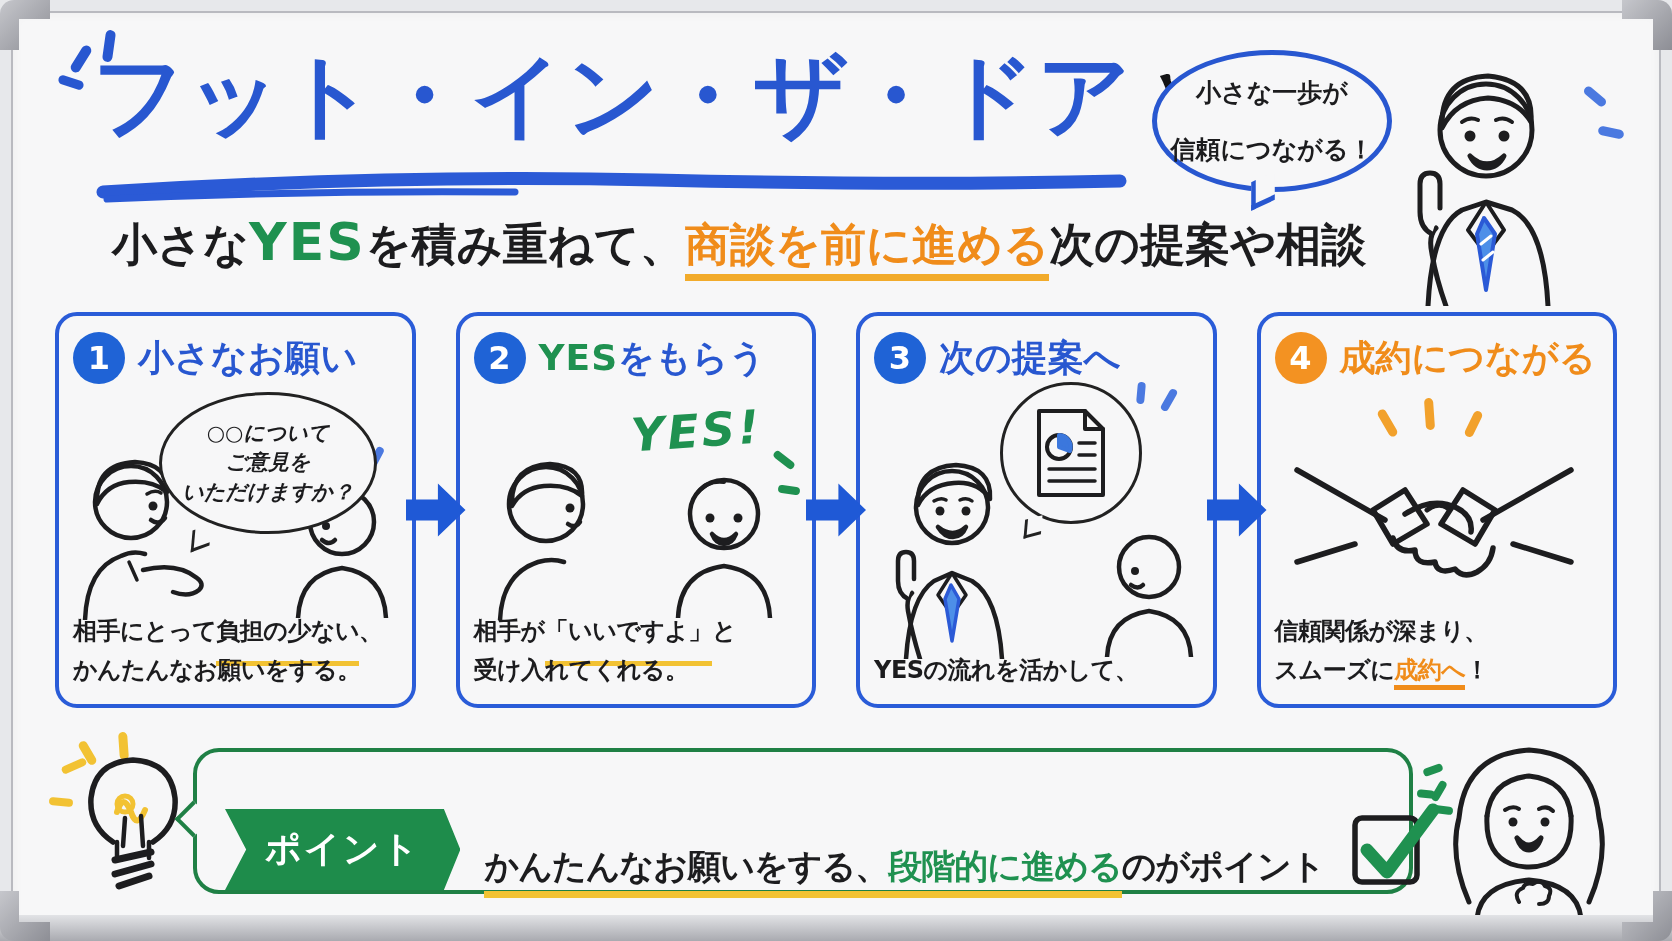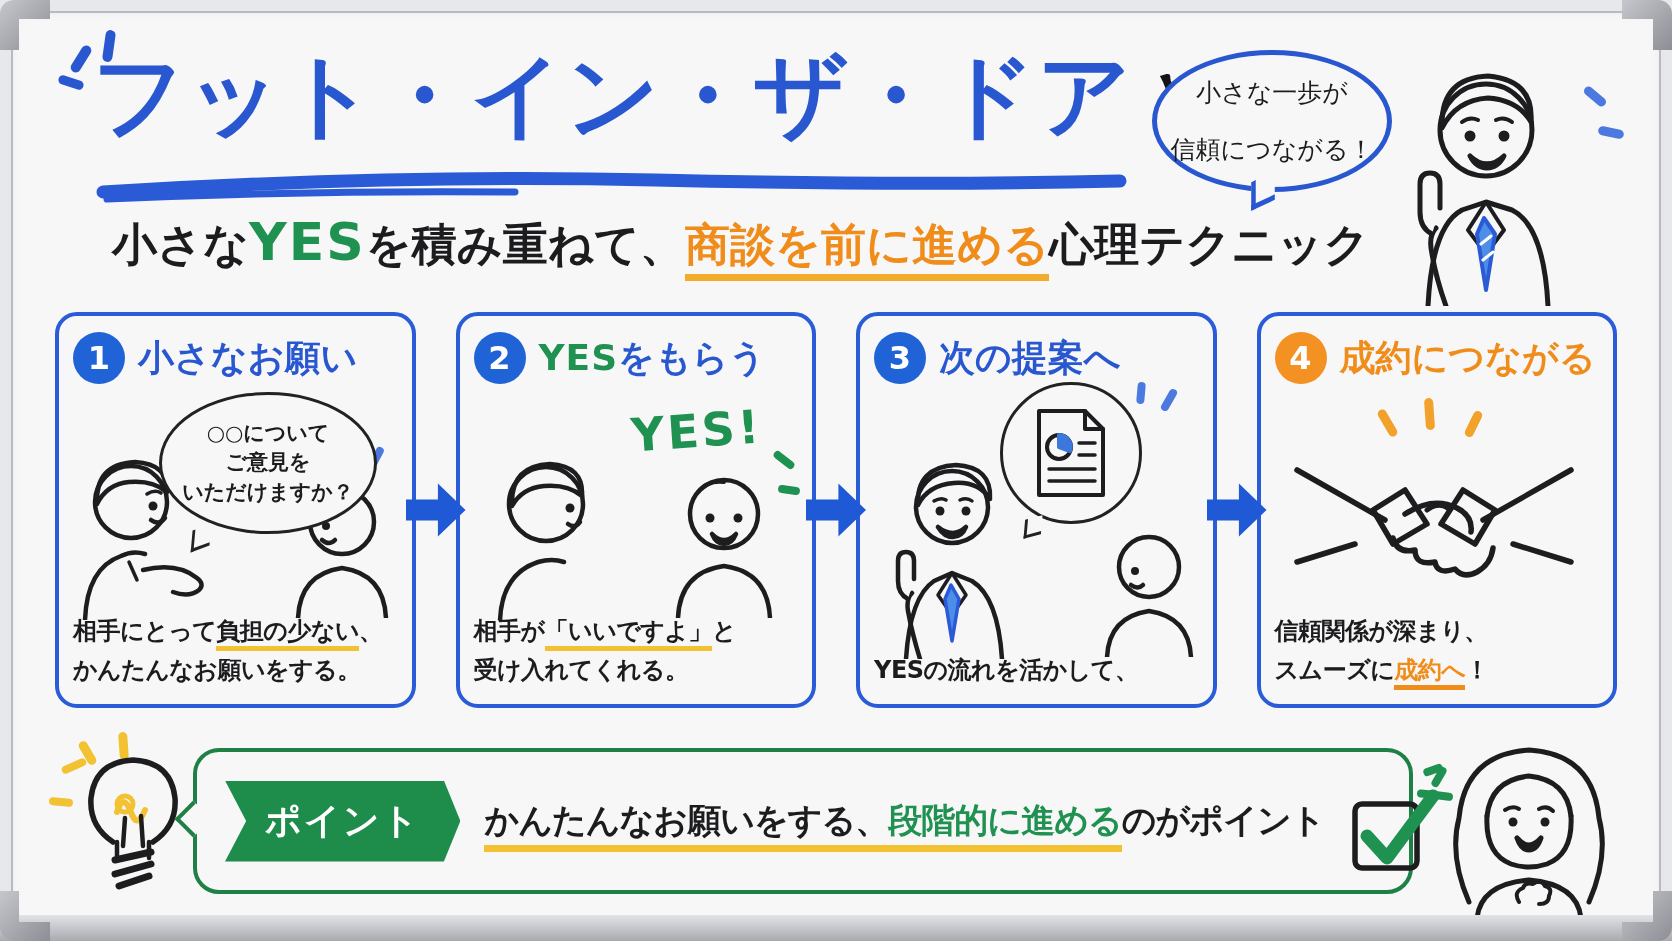--- a/index.html
+++ b/index.html
@@ -21,49 +21,49 @@
   .sp{position:absolute;border-radius:8px;}
 
   
   .title{position:absolute;left:92px;top:34px;white-space:nowrap;z-index:2;}
   .title .t-main{font-size:92px;font-weight:800;color:var(--blue);letter-spacing:1px;}
   .title .t-suffix{font-size:74px;font-weight:800;color:#141416;margin-left:10px;}
   .underline-svg{position:absolute;left:95px;top:168px;z-index:1;}
   .subtitle{position:absolute;left:112px;top:212px;white-space:nowrap;font-size:45px;font-weight:700;z-index:2;}
   .subtitle .seg-yes{color:var(--green);font-size:52px;letter-spacing:2px;}
   .subtitle .seg-orange{color:var(--orange);border-bottom:7px solid #f2ab2b;padding-bottom:3px;}
-  .top-bubble{position:absolute;left:1152px;top:50px;width:240px;height:142px;border:5px solid var(--blue);border-radius:50%;display:flex;flex-direction:column;align-items:center;justify-content:center;gap:24px;font-size:25px;font-weight:400;z-index:2;background:var(--board);}
+  .top-bubble{position:absolute;left:1152px;top:50px;width:240px;height:142px;border:5px solid var(--blue);border-radius:50%;display:flex;flex-direction:column;align-items:center;justify-content:center;gap:24px;font-size:25px;font-weight:700;z-index:2;background:var(--board);}
   .top-bubble-tail{position:absolute;left:1250px;top:178px;width:26px;height:26px;background:var(--board);border-left:5px solid var(--blue);border-bottom:5px solid var(--blue);transform:rotate(-25deg) skewX(-25deg);z-index:3;}
   .man-svg{position:absolute;left:1388px;top:58px;z-index:2;}
 
   
   .steps{position:absolute;left:55px;top:312px;width:1562px;height:396px;display:flex;align-items:stretch;z-index:2;}
   .card{flex:1 1 0;border:4px solid #2a5cd8;border-radius:22px;padding:16px 14px 14px;display:flex;flex-direction:column;position:relative;background:var(--board);}
   .arrow{width:60px;height:66px;align-self:center;flex:0 0 auto;margin:0 -10px;z-index:3;background:#1f59d6;clip-path:polygon(0 34%,54% 34%,54% 10%,100% 50%,54% 90%,54% 66%,0 66%);}
   .card-head{display:flex;align-items:center;gap:13px;margin-bottom:6px;}
   .badge{width:52px;height:52px;border-radius:50%;background:#1f63d6;color:#fff;font-size:32px;font-weight:800;display:flex;align-items:center;justify-content:center;flex:0 0 auto;}
   .badge.orange{background:#f39222;}
   .card-title{font-size:36px;font-weight:800;color:var(--blue);white-space:nowrap;}
   .card-title .hl-green{color:var(--green);letter-spacing:1px;}
   .card-title.orange{color:var(--orange);}
-  .card-art{flex:1 1 auto;position:relative;}
+  .card-art{flex:1 1 auto;position:relative;font-style:italic;}
   .card-cap{margin-top:auto;font-size:24px;font-weight:700;line-height:1.62;letter-spacing:-0.5px;}
-  .ul-y{border-bottom:5px solid var(--yellow);padding-bottom:1px;}
+  .ul-y{border-bottom:5px solid var(--yellow);padding-bottom:16px;}
   .hl-orange{color:var(--orange);border-bottom:5px solid var(--orange);padding-bottom:1px;text-align:center;}
 
   .talk-bubble{position:absolute;left:86px;top:2px;width:218px;height:142px;border:3px solid #222;border-radius:50%;display:flex;flex-direction:column;align-items:center;justify-content:center;font-size:21px;font-weight:700;line-height:1.4;text-align:center;background:var(--board);z-index:2;}
   .talk-tail{position:absolute;left:118px;top:138px;width:20px;height:20px;background:var(--board);border-left:3px solid #222;border-bottom:3px solid #222;transform:rotate(-20deg) skewX(-25deg);z-index:3;}
   .shout{position:absolute;right:36px;top:14px;font-size:46px;font-weight:800;color:var(--green);transform:rotate(-4deg);letter-spacing:3px;}
   .doc-bubble{position:absolute;left:126px;top:-8px;width:142px;height:142px;border:3px solid #222;border-radius:50%;display:flex;align-items:center;justify-content:center;background:var(--board);z-index:2;}
   .doc-tail{position:absolute;left:150px;top:128px;width:18px;height:18px;background:var(--board);border-left:3px solid #222;border-bottom:3px solid #222;transform:rotate(-15deg) skewX(-20deg);z-index:3;}
 
   
   .footer{position:absolute;left:55px;top:732px;width:1562px;height:178px;display:flex;align-items:center;z-index:2;}
   .bulb-wrap{position:relative;width:138px;height:170px;flex:0 0 auto;}
-  .point-box{position:relative;flex:1 1 auto;height:146px;border:4px solid var(--green-dark);border-radius:26px;display:flex;align-items:center;gap:24px;padding:0 24px 0 28px;background:var(--board);}
+  .point-box{position:relative;flex:1 1 auto;height:146px;border:4px solid var(--green-dark);border-radius:26px;display:flex;align-items:flex-end;gap:24px;padding:0 24px 0 28px;background:var(--board);}
   .point-tail{position:absolute;left:-17px;top:54px;width:26px;height:26px;background:var(--board);border-left:4px solid var(--green-dark);border-bottom:4px solid var(--green-dark);transform:rotate(45deg);}
   .ribbon{background:#1e8c4b;color:#fff;font-size:36px;font-weight:800;padding:16px 40px;clip-path:polygon(0 0,93% 0,100% 50%,93% 100%,0 100%,9% 50%);flex:0 0 auto;letter-spacing:2px;}
   .point-text{font-size:34px;font-weight:800;white-space:nowrap;letter-spacing:-1px;}
   .pt-ul{border-bottom:7px solid var(--yellow);padding-bottom:5px;}
   .pt-green{color:#1f9150;font-size:34px;}
   .check-wrap{position:relative;flex:0 0 auto;width:96px;height:110px;margin-left:auto;}
   .woman-wrap{position:relative;flex:0 0 auto;width:190px;height:178px;margin-left:14px;align-self:flex-end;}
   svg{display:block;}
 </style>
 </head>
@@ -78,21 +78,21 @@
   <div class="title">
     <span class="t-main">フット・イン・ザ・ドア</span><span class="t-suffix">とは？</span>
   </div>
 
   <svg class="underline-svg" width="1035" height="38" viewBox="0 0 1035 38">
     <path d="M8 24 Q 300 6 560 12 T 1025 13" fill="none" stroke="#2b5ad6" stroke-width="13" stroke-linecap="round"></path>
     <path d="M12 31 Q 220 22 420 24" fill="none" stroke="#2b5ad6" stroke-width="7" stroke-linecap="round"></path>
   </svg>
 
   <div class="subtitle">
-    <span>小さな</span><span class="seg-yes">YES</span><span>を積み重ねて、</span><span class="seg-orange">商談を前に進める</span><span>心理テクニック</span>
+    <span>小さな</span><span class="seg-yes">YES</span><span>を積み重ねて、</span><span class="seg-orange">商談を前に進める</span><span>次の提案や相談</span>
   </div>
 
   <div class="top-bubble">
     <span>小さな一歩が</span>
     <span>信頼につながる！</span>
   </div>
   <div class="top-bubble-tail"></div>
 
   <svg class="man-svg" width="190" height="248" viewBox="0 0 190 248" fill="none" stroke="#1d1d1f" stroke-width="5" stroke-linecap="round" stroke-linejoin="round">
     <circle cx="98" cy="72" r="46"></circle>

